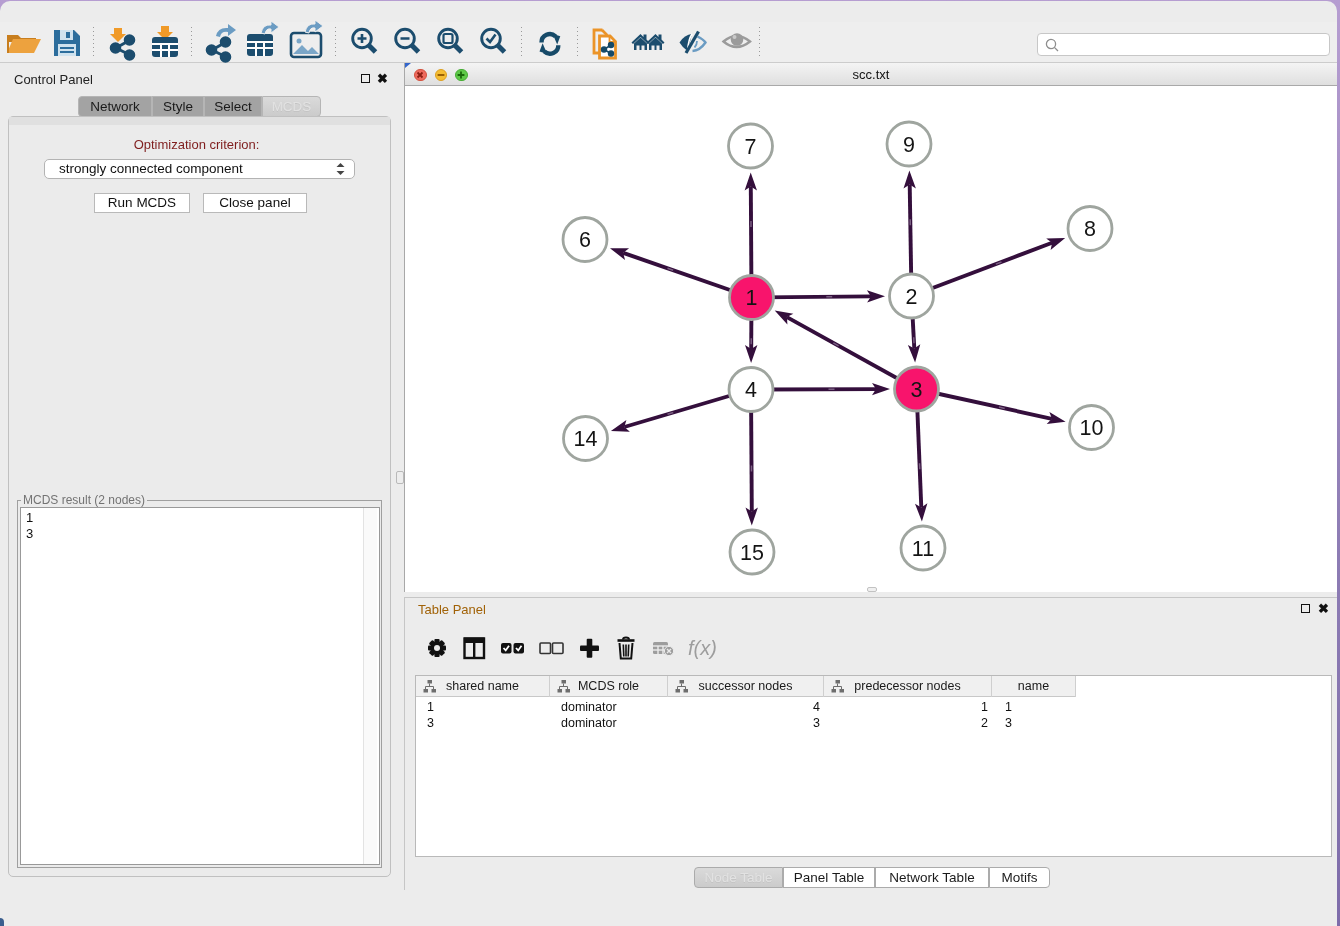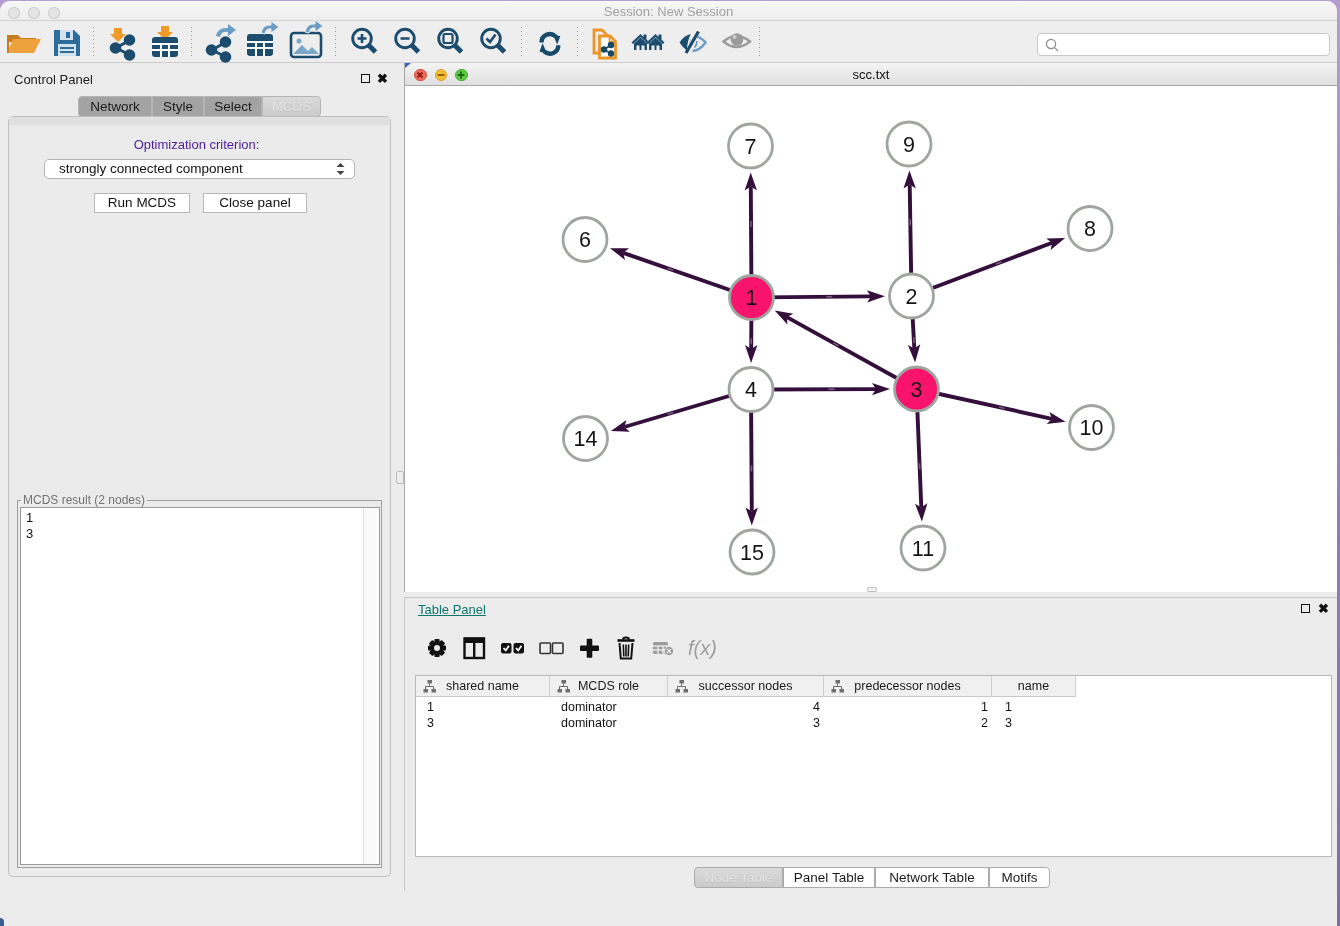--- a/index.html
+++ b/index.html
@@ -15,60 +15,54 @@
 .tsep { position:absolute; top:5px; height:31px; width:1px; background-image:linear-gradient(#9a9a9a 33%, rgba(0,0,0,0) 0%); background-size:1px 4px; }
 #searchbox { position:absolute; left:1037px; top:11px; width:293px; height:23px; background:#fff; border:1px solid #c7c7c7; border-radius:4px; }
 
 #cpanel { position:absolute; left:0; top:62px; width:393px; height:827px; background:#ececec; }
 #cp-title { position:absolute; left:14px; top:9px; font-size:13px; color:#222; }
 .winbtn-sq { position:absolute; width:9px; height:9px; border:1.4px solid #111; }
 .winbtn-x { position:absolute; font-size:13px; font-weight:bold; color:#111; line-height:10px; }
 .cptab { position:absolute; top:33px; height:21px; border:1px solid #b5b5b5; background:#a3a3a3; font-size:13.5px; font-weight:400; color:#1a1a1a; text-align:center; line-height:19px; }
 #cp-content { position:absolute; left:8px; top:53px; width:383px; height:761px; background:#ebebeb; border:1px solid #c0c0c0; border-radius:5px; }
 #cp-band { position:absolute; left:9px; top:54px; width:381px; height:8px; background:#e0e0e0; }
-#opt-label { position:absolute; left:0; top:74px; width:393px; text-align:center; font-size:13px; color:#4c1d95; }
+#opt-label { position:absolute; left:0; top:74px; width:393px; text-align:center; font-size:13px; color:#7f1d1d; }
 #dropdown { position:absolute; left:44px; top:96px; width:311px; height:20px; background:#fff; border:1px solid #b3b3b3; border-radius:5px; font-size:13.5px; color:#111; line-height:18px; padding-left:14px; }
 .btn { position:absolute; top:130px; height:20px; background:#fff; border:1px solid #b9b9b9; border-radius:0; font-size:13.5px; color:#111; text-align:center; line-height:18px; }
 #fieldset { position:absolute; left:17px; top:437px; width:365px; height:368px; border:1px solid #9f9f9f; }
 #fs-legend { position:absolute; left:21px; top:430px; background:#ebebeb; font-size:12px; color:#737373; padding:0 2px; }
 #fs-inner { position:absolute; left:20px; top:444px; width:360px; height:358px; background:#fff; border:1px solid #999; font-size:13px; color:#111; line-height:16px; padding:2px 0 0 5px; }
 #fs-scroll { position:absolute; left:363px; top:445px; width:14px; height:356px; background:#fafafa; border-left:1px solid #e3e3e3; }
 
 #vsplit { position:absolute; left:393px; top:62px; width:11px; height:827px; background:#ececec; }
 #vknob { position:absolute; left:396px; top:470px; width:8px; height:13px; background:#ededed; border:1px solid #b9b9b9; border-radius:2px; }
 #hknob { position:absolute; left:867px; top:586px; width:10px; height:5px; background:#f0f0f0; border:1px solid #c2c2c2; border-radius:2px; }
 
 #netwin { position:absolute; left:404px; top:62px; width:933px; height:529px; border-left:1px solid #a8a8a8; }
 #net-titlebar { position:absolute; left:0; top:0; width:100%; height:23px; background:linear-gradient(180deg,#f4f4f4,#dfdfdf); border-bottom:1px solid #a9a9a9; }
 .tl2 { position:absolute; top:5.5px; width:12.5px; height:12.5px; border-radius:50%; }
 #net-title { position:absolute; top:4px; left:0; width:100%; text-align:center; font-size:13px; color:#111; }
 #canvas { position:absolute; left:0; top:23px; width:933px; height:506px; background:#fff; }
 
 #tpanel { position:absolute; left:404px; top:596px; width:933px; height:293px; background:#ececec; border-left:1px solid #c6c6c6; border-top:1px solid #c6c6c6; }
-#tp-title { position:absolute; left:13px; top:4px; font-size:13px; color:#0f766e;text-decoration:underline; }
+#tp-title { position:absolute; left:13px; top:4px; font-size:13px; color:#a16207; }
 #ttable { position:absolute; left:10px; top:77px; width:917px; height:182px; background:#fff; border:1px solid #b9b9b9; }
 #thead { position:absolute; left:0; top:0; width:660px; height:21px; background:#f0f0f0; border-bottom:1px solid #c8c8c8; }
 .th { position:absolute; top:0; height:21px; border-right:1px solid #cfcfcf; font-size:12.5px; color:#1a1a1a; text-align:center; line-height:21px; }
 .trow { position:absolute; font-size:12.5px; color:#111; }
 .tabb { position:absolute; top:269px; height:21px; background:#fff; border:1px solid #ababab; font-size:13.5px; font-weight:400; color:#1a1a1a; text-align:center; line-height:19px; }
 
 #statusbar { position:absolute; left:0; top:889px; width:1337px; height:36px; background:#efefef; border-top:1px solid #c9c9c9; }
 #stbtn { position:absolute; left:10px; top:9px; width:28px; height:20px; background:#fbfbfb; border:1px solid #9e9e9e; border-radius:2px; }
 #membtn { position:absolute; left:1254px; top:7px; width:74px; height:23px; background:#f7f7f7; border:1px solid #9e9e9e; font-size:11.5px; color:#111; }
 svg text { font-family:"Liberation Sans", sans-serif; }
 </style>
 </head>
 <body>
 <div id="win">
-  <div id="titlebar">
-    <div class="tl" style="left:8px;"></div>
-    <div class="tl" style="left:28px;"></div>
-    <div class="tl" style="left:48px;"></div>
-    <div id="title-text">Session: New Session</div>
-  </div>
   <div id="toolbar">
     <div class="tsep" style="left:93px;"></div>
     <div class="tsep" style="left:191px;"></div>
     <div class="tsep" style="left:335px;"></div>
     <div class="tsep" style="left:521px;"></div>
     <div class="tsep" style="left:577px;"></div>
     <div class="tsep" style="left:759px;"></div>
     <svg id="tb-icons" width="1337" height="43" style="position:absolute;left:0;top:-2px;">
 
       <path d="M7 15 L18 15 L21 18 L36 18 L36 22 L7 22 Z" fill="#c87e1e"></path>

